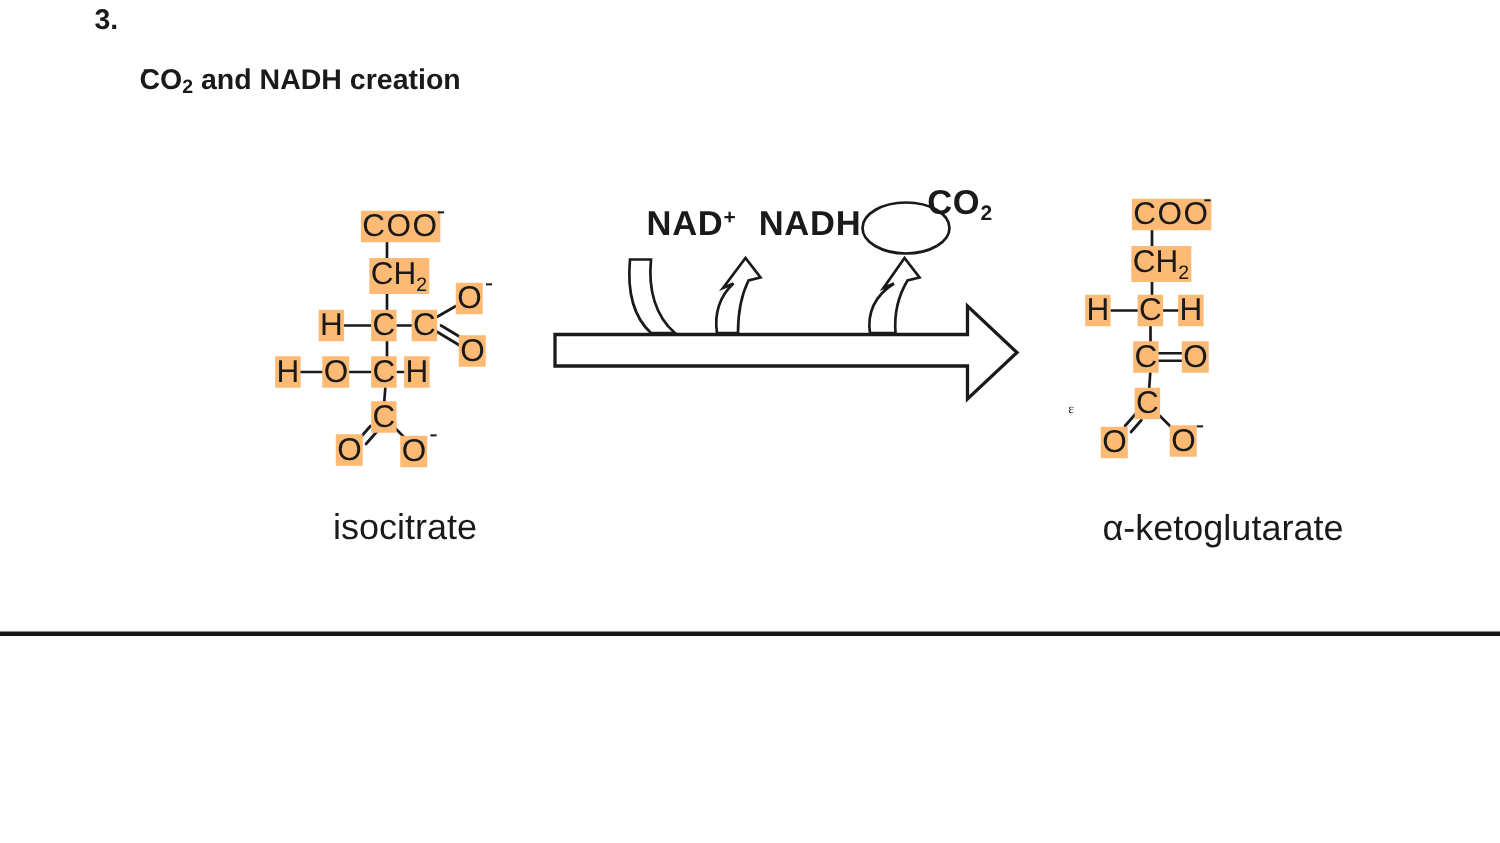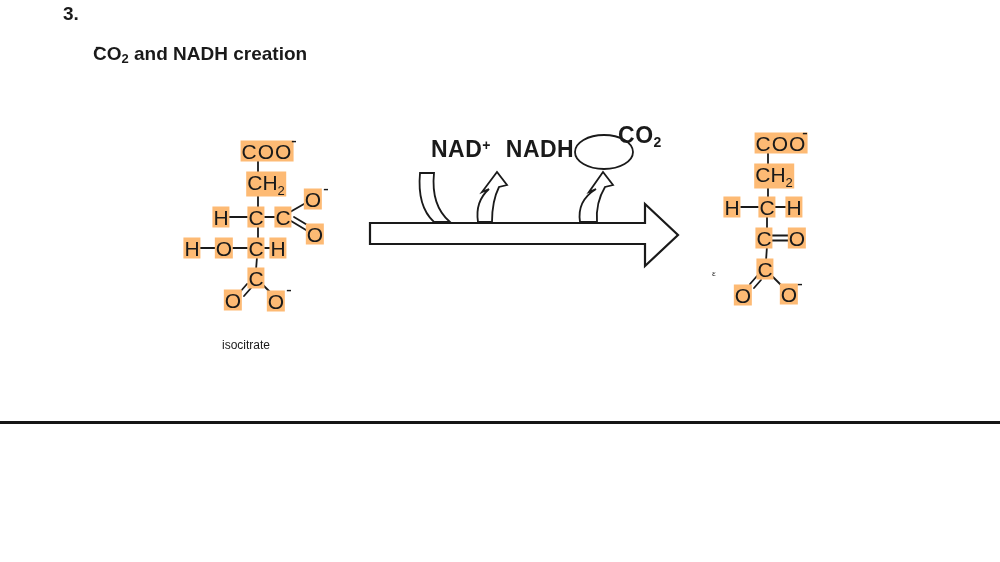--- a/index.html
+++ b/index.html
@@ -32,21 +32,21 @@
     font-family:"Liberation Serif",serif;font-size:9px;line-height:1;
   }
   
   .rx-label{
     position:absolute;transform:translate(-50%,-50%);
     font-size:23px;font-weight:700;letter-spacing:0.5px;line-height:1;white-space:nowrap;margin-left:36px;
   }
   .rx-sup{font-size:14px;vertical-align:7px;}
   .rx-sub{font-size:14px;vertical-align:-4px;}
   
-  .mol-label{position:absolute;font-size:12px;font-weight:400;line-height:1.1;white-space:nowrap;}
+  .mol-label{position:absolute;font-size:24px;font-weight:400;line-height:1.1;white-space:nowrap;}
   
   .divider{position:absolute;left:0;top:421px;width:1000px;height:3px;background:#161616;}
   .bond{stroke:#1a1a1a;stroke-width:1.8;stroke-linecap:round;}
   .outline-shape{fill:#ffffff;stroke:#1a1a1a;}
 </style>
 </head>
 <body>
 
 <div class="canvas">
 
@@ -128,16 +128,17 @@
     <span class="atom" style="left:84px;top:82px;">H</span>
     <span class="atom" style="left:54px;top:113px;">C</span>
     <span class="atom" style="left:87px;top:113px;">O</span>
     <span class="atom" style="left:55px;top:144px;">C</span>
     <span class="atom" style="left:33px;top:170px;">O</span>
     <span class="atom" style="left:79px;top:169px;">O</span>
     <span class="charge" style="left:90px;top:159px;">-</span>
     <span class="stray" style="left:4px;top:148px;">ε</span>
   </div>
 
+  <span class="mol-label" style="left:735px;top:340px;">α-ketoglutarate</span>
 
   <div class="divider"></div>
 
 </div>
 
 </body></html>

